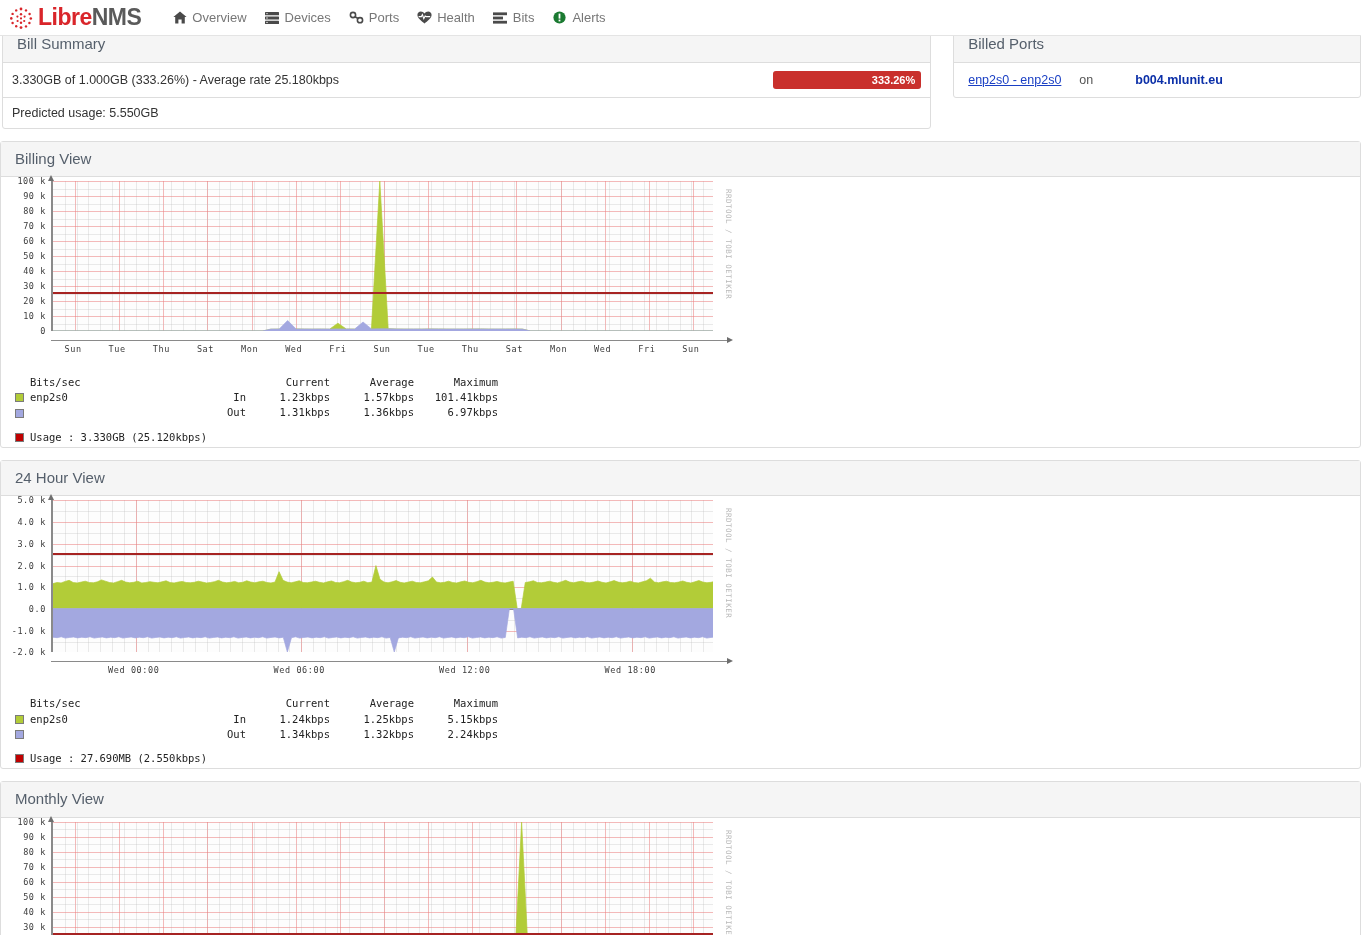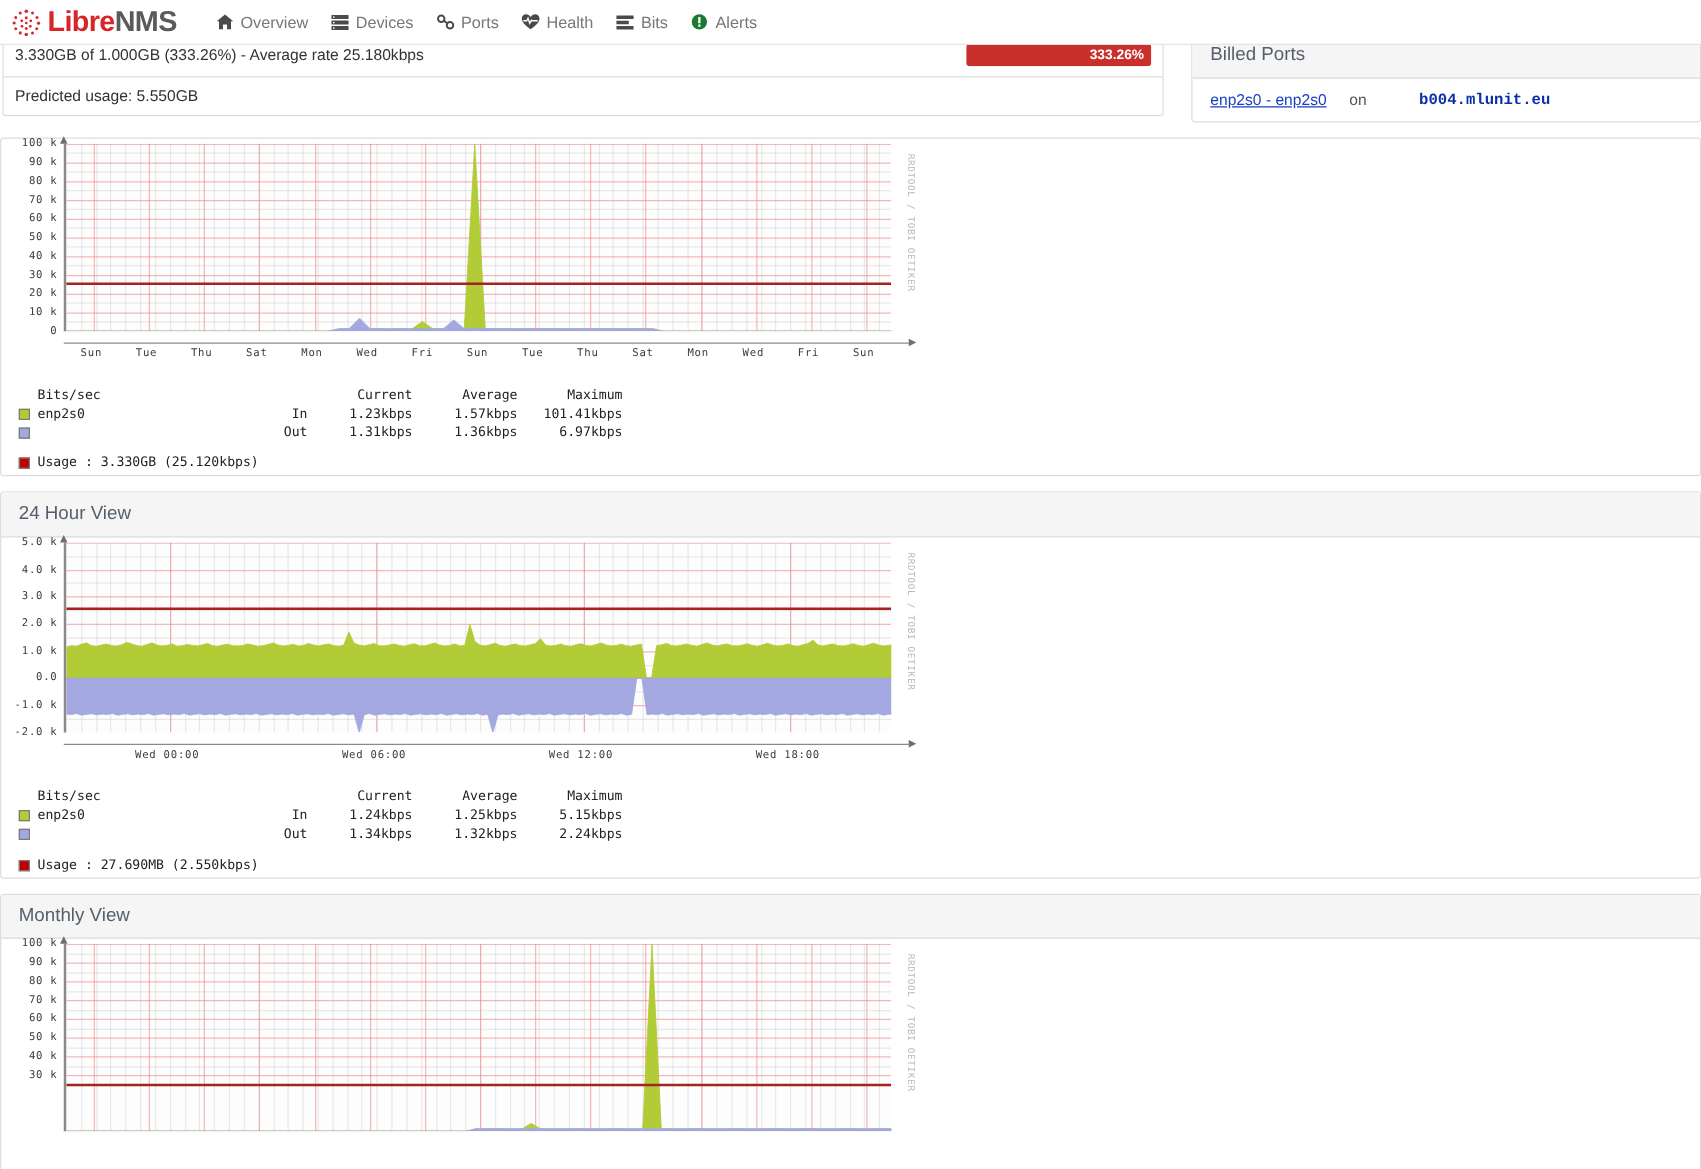--- a/index.html
+++ b/index.html
@@ -127,21 +127,20 @@
     cursor: pointer;
     font-size: 12.5px;
   }
   .port-on { color: #555; margin-left: 18px; }
   .port-device {
     color: #0b2fa8;
     font-weight: bold;
     font-size: 12.5px;
     margin-left: 42px;
     cursor: pointer;
-    font-family: Liberation Mono, monospace;
   }
 
   
   .graph-panel { margin-top: 12px; border-radius: 3px; }
   .graph-panel .panel-body { padding: 4px 0 2px 0; }
 
   .rrd {
     position: relative;
     font-family: "DejaVu Sans Mono", monospace;
     padding-left: 0;
@@ -337,20 +336,21 @@
       <span>Alerts</span>
     </div>
   </div>
 </div>
 
 <div class="wrap">
 
   <div class="toprow">
 
     <div class="panel summary-panel">
+      <div class="panel-heading">Bill Summary</div>
       <div class="summary-line">
         <span>3.330GB of 1.000GB (333.26%) - Average rate 25.180kbps</span>
         <span class="progress-outer">
           <span class="progress-bar">333.26%</span>
         </span>
       </div>
       <div class="predicted">Predicted usage: 5.550GB</div>
     </div>
 
     <div class="panel ports-panel">
@@ -358,20 +358,21 @@
       <div class="port-row">
         <a class="port-link">enp2s0 - enp2s0</a>
         <span class="port-on">on</span>
         <a class="port-device">b004.mlunit.eu</a>
       </div>
     </div>
   </div>
 
   <div id="graphs">
       <div class="panel graph-panel">
+        <div class="panel-heading">Billing View</div>
         <div class="panel-body">
           <div class="rrd" style="height: 194px;">
             <div class="rrd-canvas" style="height: 194px;">
               <div class="plot" style="left: 40px; top: 0px; width: 662px; height: 150px;">
                 <div class="gridv grid-minor" style="left: 11.8214px;"></div>
                 <div class="gridv grid-minor" style="left: 23.6429px;"></div>
                 <div class="gridv grid-minor" style="left: 35.4643px;"></div>
                 <div class="gridv grid-minor" style="left: 47.2857px;"></div>
                 <div class="gridv grid-minor" style="left: 59.1071px;"></div>
                 <div class="gridv grid-minor" style="left: 70.9286px;"></div>

